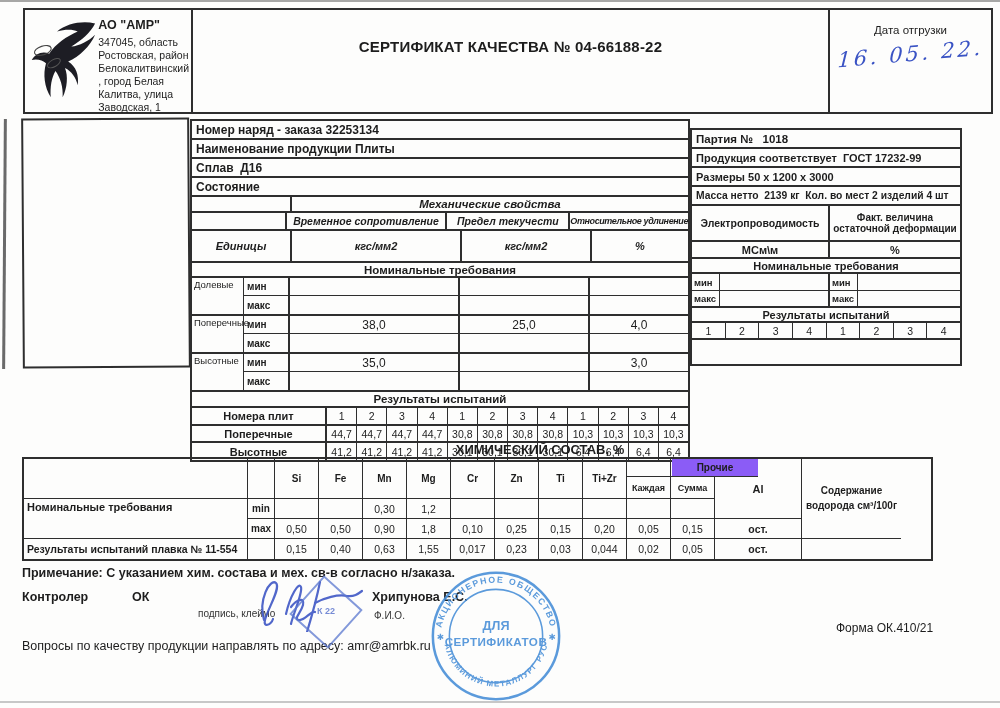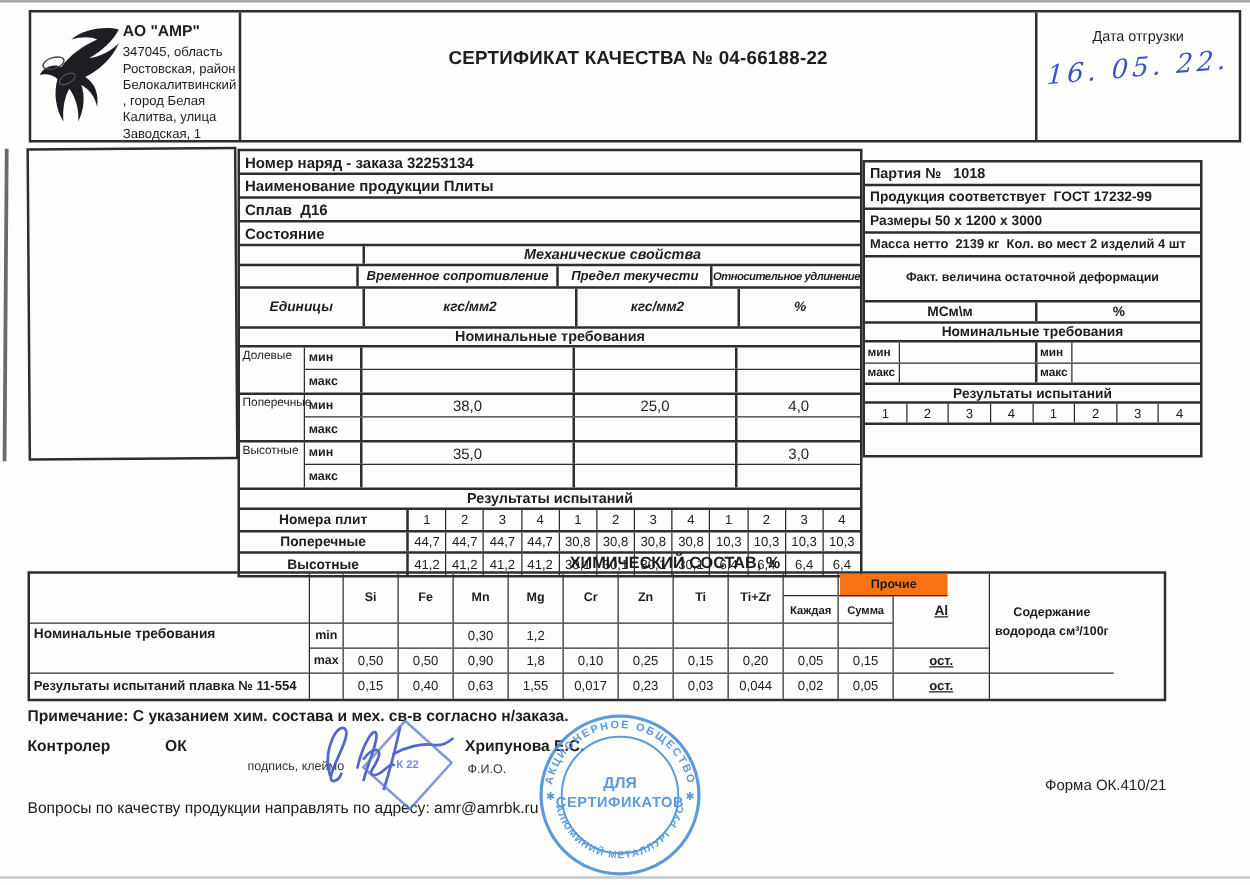--- a/index.html
+++ b/index.html
@@ -69,28 +69,28 @@
   #chem-table { left:22px; top:457px; width:911px; border:2px solid #2e2e2e; display:flex; position:absolute; background:transparent; }
   .ccol { border-left:1.5px solid #2e2e2e; display:flex; flex-direction:column; }
   .ccol:first-child { border-left:none; }
   .ch { border-bottom:1.5px solid #2e2e2e; display:flex; align-items:center; justify-content:center; text-align:center; }
   .ch:last-child { border-bottom:none; }
   .colw { width:44px; }
   .ehead { height:40px; font-weight:700; font-size:10px; }
   .evcell { height:20px; font-size:10.5px; }
   .spacer18 { height:18px; }
   .name22 { height:22px; font-weight:700; font-size:9px; }
-  #prochie-overlay { position:absolute; left:648px; top:0; width:86px; height:18px; background:#f97316; border-bottom:1.5px solid #2e2e2e; display:flex; align-items:center; justify-content:center; font-weight:700; font-size:10px; }
+  #prochie-overlay { position:absolute; left:648px; top:0; width:86px; height:18px; background:#8b5cf6; border-bottom:1.5px solid #2e2e2e; display:flex; align-items:center; justify-content:center; font-weight:700; font-size:10px; }
   #chem-label-col { width:223px; }
   #chem-minmax-col { width:27px; }
   .lab1 { height:40px; }
   .lab2 { height:40px; font-weight:700; font-size:11px; justify-content:flex-start; align-items:flex-start; padding:2px 0 0 3px; text-align:left; }
   .lab3 { height:20px; font-weight:700; font-size:10.5px; justify-content:flex-start; padding-left:3px; text-align:left; }
   .mmx { height:20px; font-size:10px; font-weight:700; }
-  #al-col { width:77px;text-decoration:underline; }
+  #al-col { width:87px; }
   .alhead { height:60px; font-weight:700; font-size:11px; }
   #h2-col { width:100px; }
   .h2head { height:80px; font-weight:700; font-size:10px; line-height:1.45; flex-direction:column; }
 
   
   .foot-note { left:22px; top:566px; font-weight:700; font-size:12.5px; }
   #controller-row { left:22px; top:590px; font-weight:700; font-size:12.5px; }
   #controller-dept { left:132px; top:590px; font-weight:700; font-size:12.5px; }
   #sign-caption { left:198px; top:608px; font-size:10px; color:#333; }
   #controller-name { left:372px; top:590px; font-weight:700; font-size:12.5px; }
@@ -282,20 +282,21 @@
       <span class="pre">Продукция соответствует  ГОСТ 17232-99</span>
     </div>
   <div class="irow">
       <span class="pre">Размеры 50 х 1200 х 3000</span>
     </div>
   <div class="irow" style="font-size:10.3px;">
       <span class="pre">Масса нетто  2139 кг  Кол. во мест 2 изделий 4 шт</span>
     </div>
 
   <div class="erow" style="height:36px;">
+    <div class="ecell ew1" style="font-size:10.5px;">Электропроводимость</div>
     <div class="ecell wfl" style="font-size:10px; line-height:1.15; padding:0 3px;">Факт. величина остаточной деформации</div>
   </div>
   <div class="erow" style="height:17px;">
     <div class="ecell ew1" style="font-size:11px;">МСм\м</div>
     <div class="ecell wfl" style="font-size:11px;">%</div>
   </div>
   <div class="erow c bold" style="height:15px; font-size:11px;">Номинальные требования</div>
   <div class="mmr" style="height:17px; border-bottom:1.5px solid #2e2e2e;">
     <div class="mml">мин</div>
     <div class="mmv1"></div>

